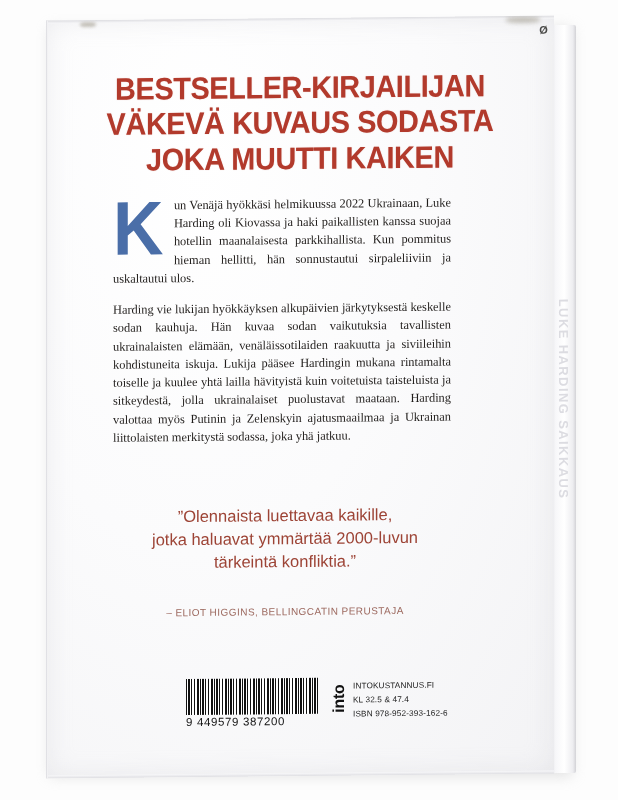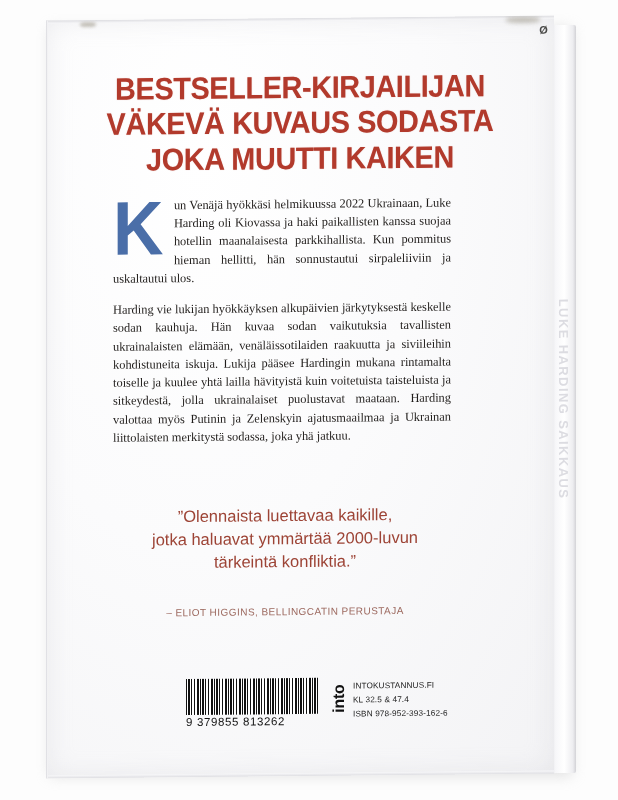--- a/index.html
+++ b/index.html
@@ -333,22 +333,22 @@
           <span class="pullquote-line">tärkeintä konfliktia.”</span>
         </div>
         <div class="attribution">– ELIOT HIGGINS, BELLINGCATIN PERUSTAJA</div>
 
         <div class="footer">
 
           <div class="barcode-block">
             <div class="barcode-bars"></div>
             <div class="barcode-digits">
               <span>9</span>
-              <span>379855</span>
-              <span>813262</span>
+              <span>449579</span>
+              <span>387200</span>
             </div>
           </div>
 
           <div class="imprint-block">
             <div class="imprint-logo">into</div>
             <div class="imprint-lines">
               <div>INTOKUSTANNUS.FI</div>
               <div>KL 32.5 &amp; 47.4</div>
               <div>ISBN 978-952-393-162-6</div>
             </div>

